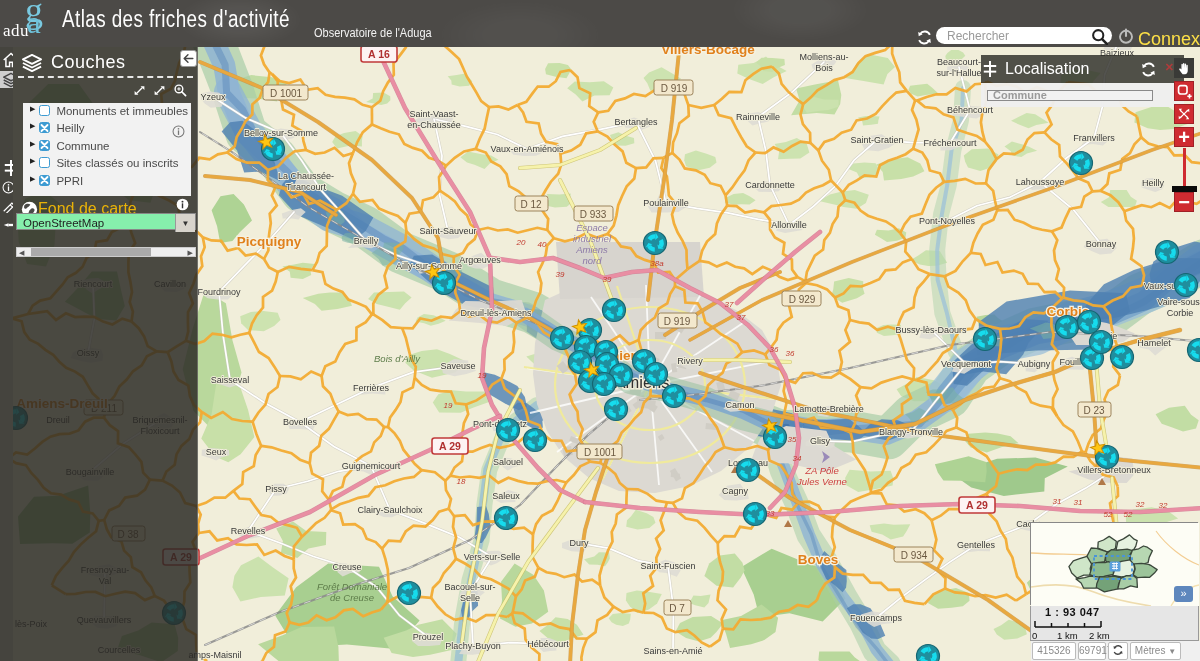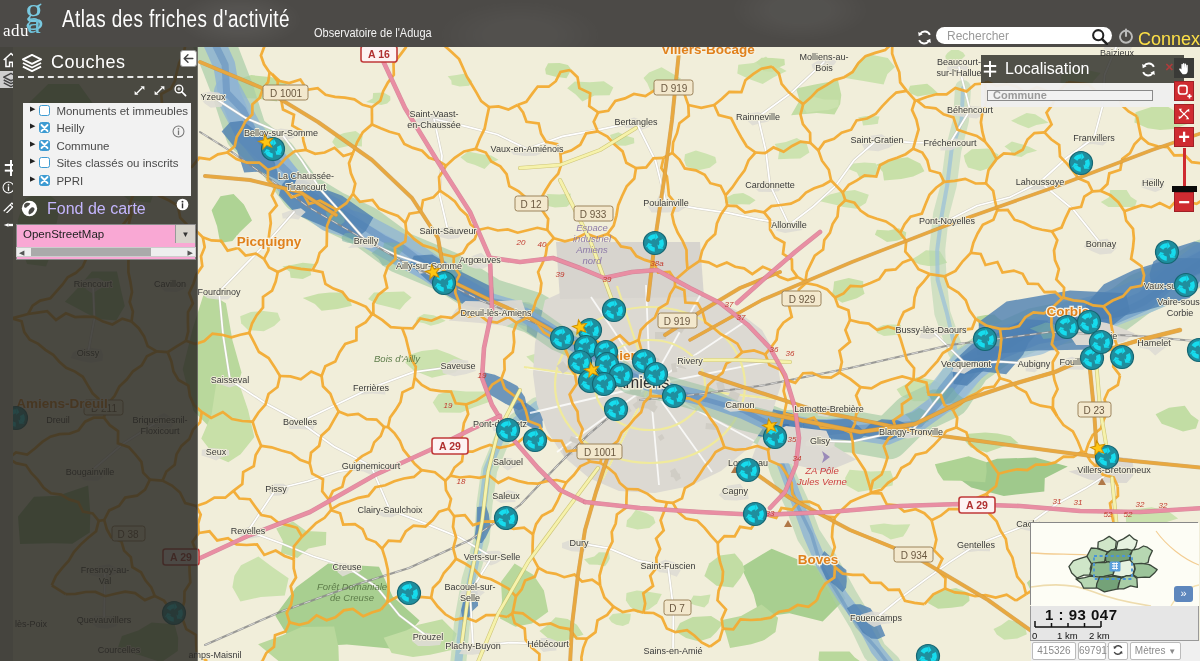--- a/index.html
+++ b/index.html
@@ -30,23 +30,23 @@
 #backbtn{position:absolute;left:167px;top:3px;width:17px;height:17px;background:#fff;border-radius:3px;border:1px solid #999;display:flex;align-items:center;justify-content:center}
 #lpanel .dash{position:absolute;left:5px;top:29px;width:175px;border-top:2px dashed #e8e8e8}
 #lpanel .tools{position:absolute;left:120px;top:36px;display:flex;gap:7px;align-items:center}
 #lbox{position:absolute;left:10px;top:56px;width:168px;height:93px;background:#f2f2f2;padding:2px 0}
 .lrow{height:17.4px;display:flex;font-size:11.5px;color:#4a4a4a;position:relative}
 .tri{font-size:7px;color:#222;margin:0 4px 0 7px}
 .cb{width:11px;height:11px;border:1.6px solid #3d9bd2;border-radius:2.5px;background:#fff;margin-right:6px;display:inline-flex;align-items:center;justify-content:center}
 .cb.on{background:#3d9bd2}
 .lname{white-space:nowrap}
 .inf{position:absolute;right:6px;top:3px}
-#fdc{position:absolute;left:8px;top:153px;color:#c4b5fd;font-size:16px;display:flex;align-items:flex-start;gap:9px;font-weight:400}
+#fdc{position:absolute;left:8px;top:153px;color:#eab308;font-size:16px;display:flex;align-items:flex-end;font-weight:400}
 #fdc-i{position:absolute;left:163px;top:150px}
-#seldiv{position:absolute;left:3px;top:177px;width:180px;height:36px;background:#f9a8d4;border:1px solid #888}
+#seldiv{position:absolute;left:3px;top:166px;width:180px;height:17px;background:#86efac;border:1px solid #888}
 #seldiv .txt{position:absolute;left:6px;top:3px;font-size:11.5px;color:#222}
 #seldiv .btn{position:absolute;right:0;top:0;width:20px;height:18px;background:#d8d4cc;border-left:1px solid #999;display:flex;align-items:center;justify-content:center;font-size:8px;color:#333}
 #hscroll{position:absolute;left:3px;top:200px;width:180px;height:10px;background:#eee;border:1px solid #ccc}
 #hscroll .th{position:absolute;left:14px;top:0px;width:120px;height:8px;background:#aaa}
 #hscroll .ar{position:absolute;top:0;font-size:7px;color:#555;line-height:9px}
 
 #loc{position:absolute;left:981px;top:55px;width:203px;z-index:20}
 #loc .bar{height:28px;background:rgba(40,40,35,.8);display:flex;align-items:center;color:#fff}
 #loc .bar .t{font-size:16px;margin-left:9px;font-weight:400}
 #loc .bar .re{position:absolute;right:27px;top:6px}
@@ -59,21 +59,21 @@
 #hand{top:58px;background:#3a3a37}
 #b1{top:81px}#b2{top:104px}#b3{top:127px}
 #bz{top:192px}
 #sline{position:absolute;left:1183px;top:148px;width:3px;height:41px;background:#cf2b31;z-index:20}
 #sthumb{position:absolute;left:1172px;top:186px;width:25px;height:6px;background:#0a0a0a;z-index:21}
 .plus{color:#fff;font-size:20px;font-weight:bold;line-height:16px}
 
 #mini{position:absolute;left:1030px;top:522px;width:168px;height:83px;border:1px solid #888;z-index:20;background:#fdfcf3}
 #mmbtn{position:absolute;left:1174px;top:586px;width:19px;height:16px;background:#5e87bd;border-radius:3px;color:#fff;font-size:11px;text-align:center;line-height:15px;z-index:22}
 #scalebox{position:absolute;left:1030px;top:606px;width:169px;height:35px;background:#e6e6e6;border:1px solid #999;border-top:none;z-index:20;color:#111}
-#scalebox .num{position:absolute;left:14px;top:0px;font-size:15px;font-weight:bold;letter-spacing:.5px}
+#scalebox .num{position:absolute;left:14px;top:0px;font-size:11px;font-weight:bold;letter-spacing:.5px}
 #coords{position:absolute;left:1031px;top:641px;width:169px;height:20px;background:#f0f0f0;z-index:20;display:flex;gap:2px;padding:1px}
 #coords .bx{background:#fff;border:1px solid #bbb;border-radius:2px;font-size:10px;color:#8a8a8a;text-align:center;line-height:15px}
 </style></head><body>
 <div id="map"><svg width="1200" height="614" viewBox="0 47 1200 614" shape-rendering="auto">
       <rect x="0" y="0" width="1200" height="661" fill="#f1eeda"></rect>
       <path d="M231.5,406.0 L213.6,431.3 L193.4,410.7 L182.7,369.2 L192.5,329.3 L204.8,290.8 L225.9,303.3 L232.5,340.4 L241.5,372.5 Z" fill="#b9d89c"></path>
       <path d="M211.5,414.7 L216.7,380.5 L238.2,381.0 L248.1,409.9 L254.4,437.1 L240.6,454.2 L228.3,462.2 L215.1,456.4 L201.3,438.6 Z" fill="#c8e0a8"></path>
       <path d="M395.2,649.0 L346.9,644.5 L294.8,647.6 L275.2,615.6 L296.2,587.3 L328.2,563.4 L379.0,566.8 L392.5,596.2 L419.6,620.6 Z" fill="#a8cf90"></path>
       <path d="M338.4,646.7 L339.0,665.4 L314.2,677.7 L287.9,668.5 L275.1,658.2 L258.1,644.3 L282.0,635.5 L301.5,627.1 L334.2,626.5 Z" fill="#b9d89c"></path>
       <path d="M456.6,633.7 L451.5,650.0 L430.1,654.7 L413.0,657.0 L391.6,653.1 L383.7,637.7 L406.1,630.6 L418.2,624.7 L442.2,619.2 Z" fill="#c2dda4"></path>

